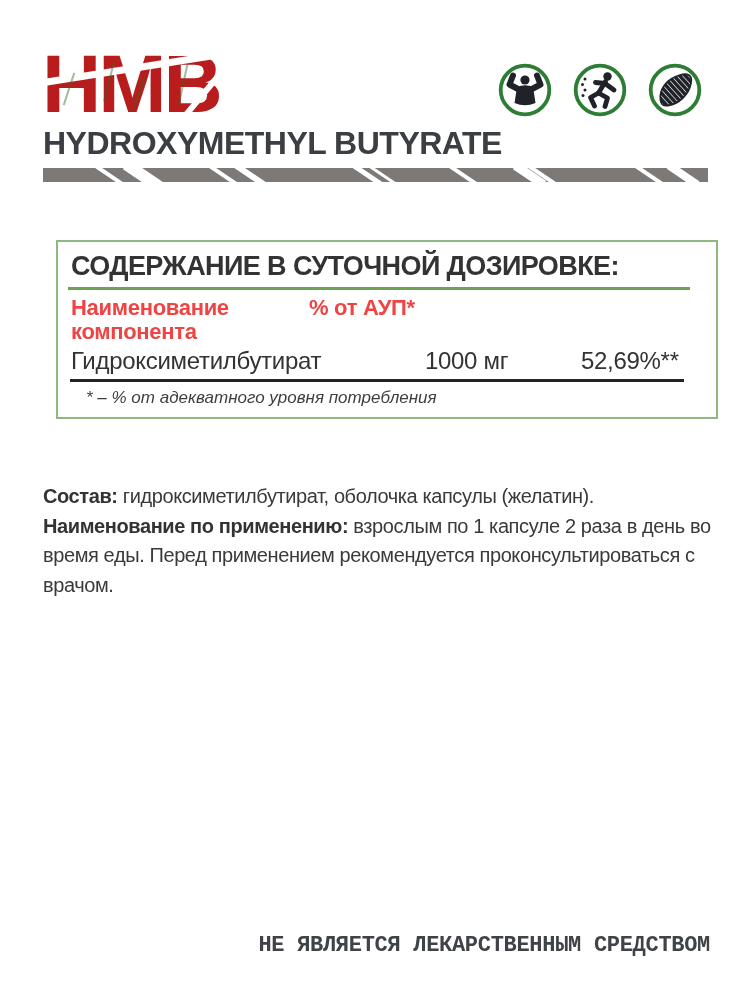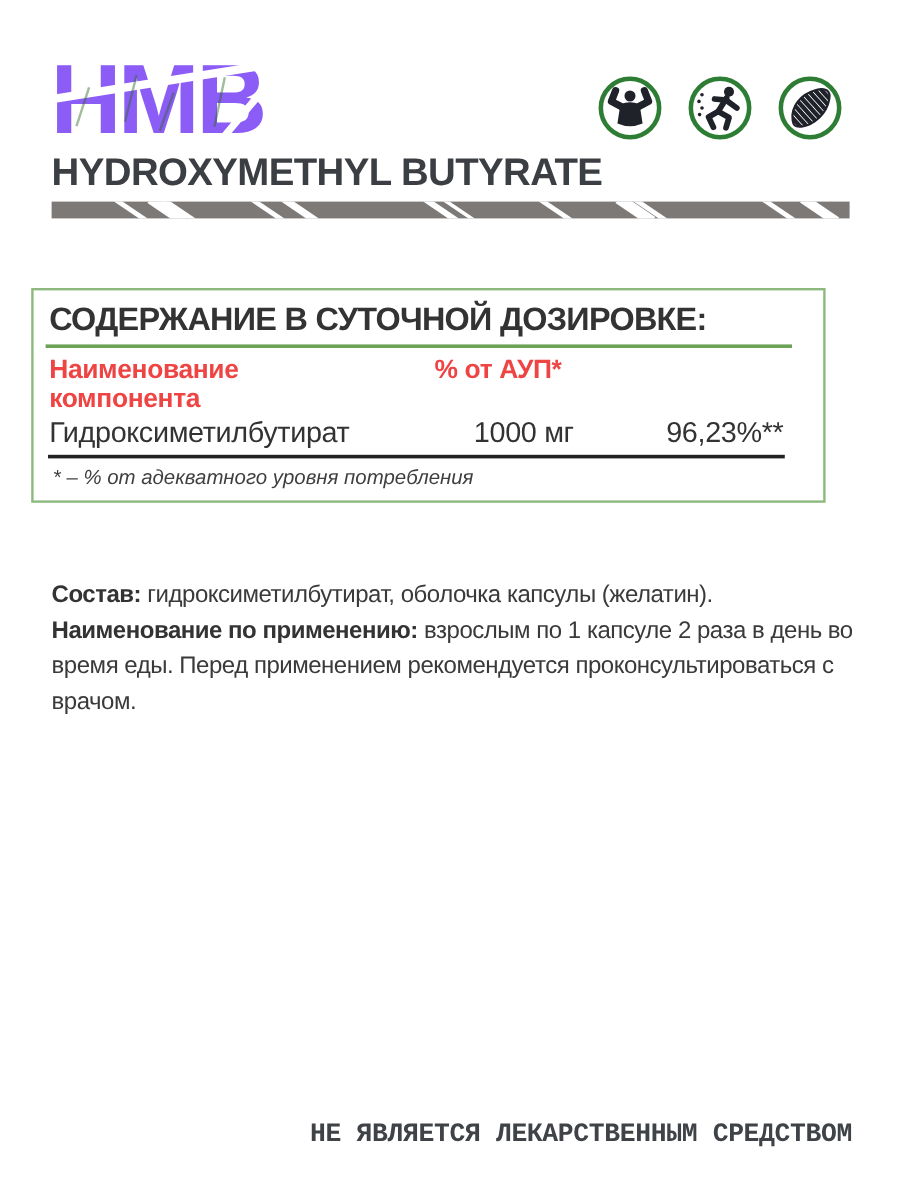--- a/index.html
+++ b/index.html
@@ -3,21 +3,21 @@
 <meta charset="utf-8">
 <style>
   html,body{margin:0;padding:0;background:#ffffff;}
   .page{
     position:relative;width:750px;height:1000px;background:#ffffff;
     font-family:"Liberation Sans",sans-serif;color:#383838;overflow:hidden;
   }
   
   .logo{position:absolute;left:42px;top:46px;width:180px;height:80px;}
   .logo-text{
-    font-size:82px;line-height:76px;font-weight:bold;color:#8b5cf6;
+    font-size:82px;line-height:76px;font-weight:bold;color:#b91c1c;
     letter-spacing:-3px;
   }
   .logo .slash{position:absolute;background:#ffffff;border-radius:4px;}
   .logo .sl1{left:-6px;top:18px;width:205px;height:7px;transform:rotate(-9deg);}
   .logo .sl2{left:118px;top:40px;width:95px;height:6px;transform:rotate(-50deg);}
   .logo .vein{position:absolute;background:#2c6b24;opacity:.45;width:2px;}
   .logo .v1{left:26px;top:26px;height:34px;transform:rotate(18deg);}
   .logo .v2{left:66px;top:16px;height:40px;transform:rotate(14deg);}
   .logo .v3{left:96px;top:30px;height:34px;transform:rotate(20deg);}
   .logo .v4{left:140px;top:18px;height:42px;transform:rotate(12deg);}
@@ -34,41 +34,41 @@
     position:absolute;left:43px;top:168px;width:665px;height:14px;
     background:#7c7977;overflow:hidden;
   }
   .scratch-bar .mark{position:absolute;top:-10px;height:34px;background:#ffffff;transform:rotate(-56deg);}
   .m1{left:64px;width:4px;}  .m2{left:92px;width:9px;}  .m3{left:104px;width:4px;}
   .m4{left:178px;width:4px;} .m5{left:204px;width:6px;} .m6{left:322px;width:5px;}
   .m7{left:338px;width:3px;} .m8{left:418px;width:4px;} .m9{left:482px;width:9px;}
   .m10{left:497px;width:4px;}.m11{left:604px;width:4px;}.m12{left:636px;width:8px;}
   
   .dosage-box{
-    position:absolute;left:26px;top:240px;width:662px;box-sizing:border-box;
+    position:absolute;left:56px;top:240px;width:662px;box-sizing:border-box;
     border:2px solid #8eb97e;background:#ffffff;padding:8px 28px 9px 12px;
   }
   .dosage-title{
     font-size:27px;line-height:31px;font-weight:bold;color:#333333;
     letter-spacing:-0.6px;margin:1px 0 5px 1px;white-space:nowrap;
   }
   .green-rule{height:3px;background:#6da356;margin:0 -2px 6px -2px;}
   .tgrid{display:grid;grid-template-columns:238px 272px 1fr;padding:0 1px;}
   .th{
     font-size:22px;line-height:23.5px;font-weight:bold;color:#ef4444;
     letter-spacing:-0.3px;white-space:pre;
   }
-  .th.c3,.td.c3{text-align:center;}
+  .th.c3,.td.c3{text-align:left;}
   .trow{margin-top:6px;}
   .td{font-size:24px;line-height:24px;color:#333333;white-space:nowrap;letter-spacing:-0.3px;}
   .td.c2{text-align:center;margin-left:43px;}
   .black-rule{height:3px;background:#232323;margin:6px 4px 7px 0;}
   .footnote{
     font-style:italic;font-size:17px;line-height:18.5px;color:#3f3f3f;
-    letter-spacing:0;margin-left:4px;white-space:nowrap;
+    letter-spacing:0;margin-left:16px;white-space:nowrap;
   }
   
   .info{position:absolute;left:43px;top:482px;width:676px;
     font-size:20px;line-height:29.5px;letter-spacing:-0.4px;color:#3a3a3a;}
   .info b{color:#333333;}
   
   .disclaimer{
     position:absolute;right:40px;top:933px;font-size:22px;font-weight:bold;
     color:#3f4347;letter-spacing:-0.3px;white-space:nowrap;font-family:Liberation Mono, monospace;
   }
@@ -156,21 +156,21 @@
     <h2 class="dosage-title">СОДЕРЖАНИЕ В СУТОЧНОЙ ДОЗИРОВКЕ:</h2>
     <div class="green-rule"></div>
     <div class="tgrid">
       <div class="th c1">Наименование
 компонента</div>
       <div class="th c3">% от АУП*</div>
     </div>
     <div class="tgrid trow">
       <div class="td c1">Гидроксиметилбутират</div>
       <div class="td c2">1000 мг</div>
-      <div class="td c3">96,23%**</div>
+      <div class="td c3">52,69%**</div>
     </div>
     <div class="black-rule"></div>
     <div class="footnote">* – % от адекватного уровня потребления</div>
   </section>
 
   <section class="info">
     <span><b>Состав:</b><span> гидроксиметилбутират, оболочка капсулы (желатин).</span></span><br>
     <span><b>Наименование по применению:</b><span> взрослым по 1 капсуле 2 раза в день во время еды. Перед применением рекомендуется проконсультироваться с врачом.</span></span><br>
   </section>
 

